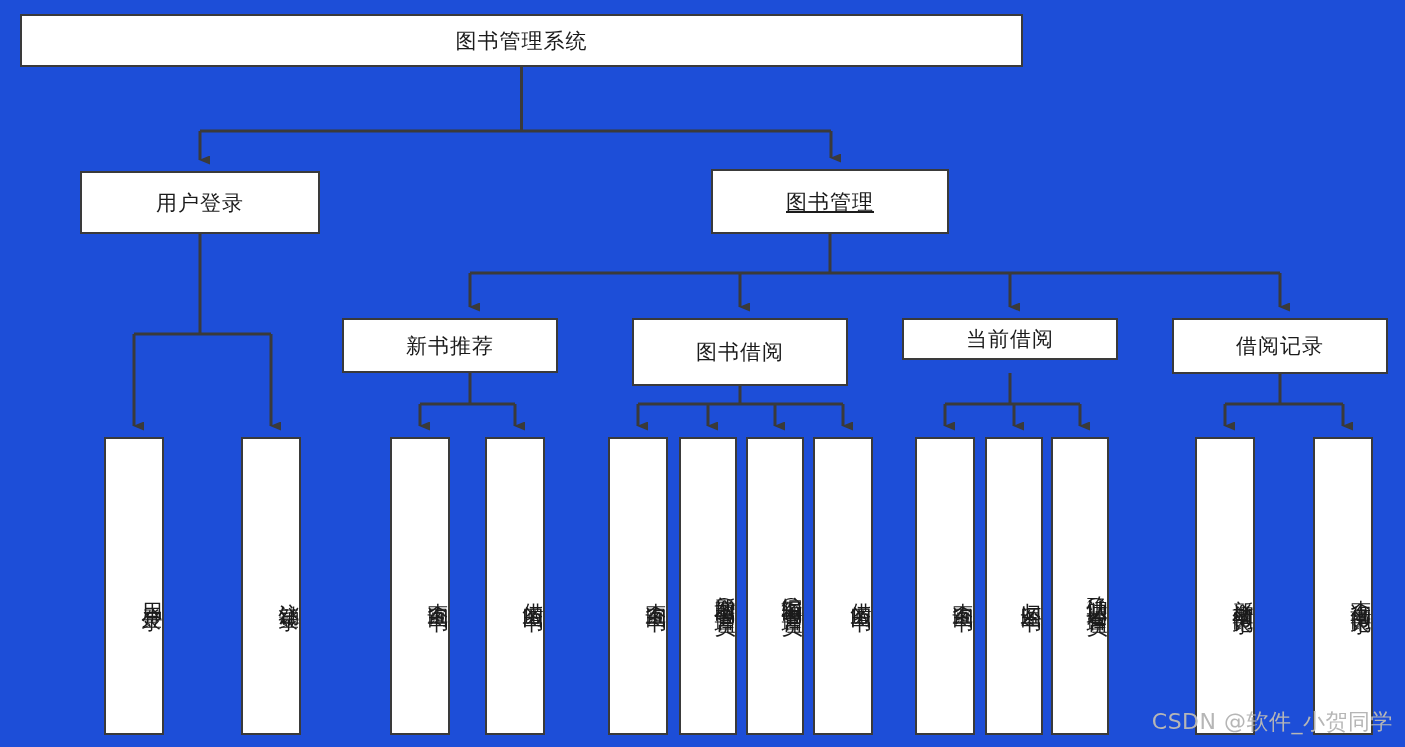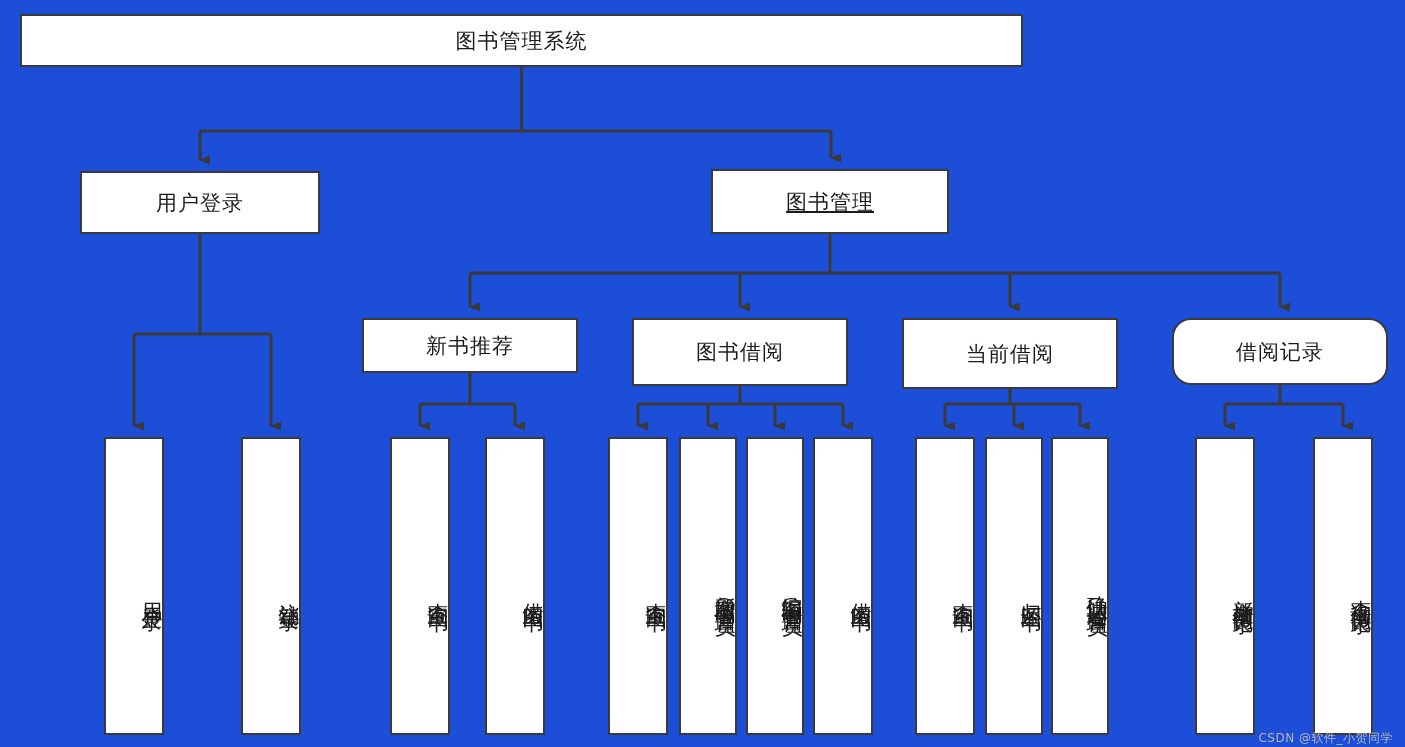--- a/index.html
+++ b/index.html
@@ -57,22 +57,22 @@
     display: block;
     white-space: nowrap;
   }
   .node.vertical .node-label {
     writing-mode: vertical-rl;
     text-orientation: upright;
   }
   #watermark {
     position: absolute;
     right: 12px;
-    bottom: 0;
-    font-size: 12px;
+    bottom: 10px;
+    font-size: 22px;
     color: #b6b6b6;
     letter-spacing: 0.5px;
     z-index: 9;
     white-space: nowrap;
     pointer-events: none;
   }
 </style>
 </head>
 <body>
 
@@ -136,30 +136,30 @@
     <span class="node-label">图书管理系统</span>
   </div>
 
   <div class="node horizontal" style="left:80px; top:171px; width:240px; height:63px;">
     <span class="node-label">用户登录</span>
   </div>
   <div class="node horizontal" style="left:711px; top:169px; width:238px; height:65px;text-decoration:underline;">
     <span class="node-label">图书管理</span>
   </div>
 
-  <div class="node horizontal" style="left:362px; top:318px; width:216px; height:55px;">
+  <div class="node horizontal" style="left:342px; top:318px; width:216px; height:55px;">
     <span class="node-label">新书推荐</span>
   </div>
   <div class="node horizontal" style="left:632px; top:318px; width:216px; height:68px;">
     <span class="node-label">图书借阅</span>
   </div>
-  <div class="node horizontal" style="left:902px; top:318px; width:216px; height:71px;">
+  <div class="node horizontal" style="left:902px; top:318px; width:216px; height:42px;">
     <span class="node-label">当前借阅</span>
   </div>
-  <div class="node horizontal" style="left:1172px; top:318px; width:216px; height:67px;border-radius:19px;">
+  <div class="node horizontal" style="left:1172px; top:318px; width:216px; height:56px;">
     <span class="node-label">借阅记录</span>
   </div>
 
   <div class="node vertical" style="left:104px; top:437px; width:60px; height:298px;">
     <span class="node-label">用户登录</span>
   </div>
   <div class="node vertical" style="left:241px; top:437px; width:60px; height:298px;">
     <span class="node-label">注销登录</span>
   </div>
 

